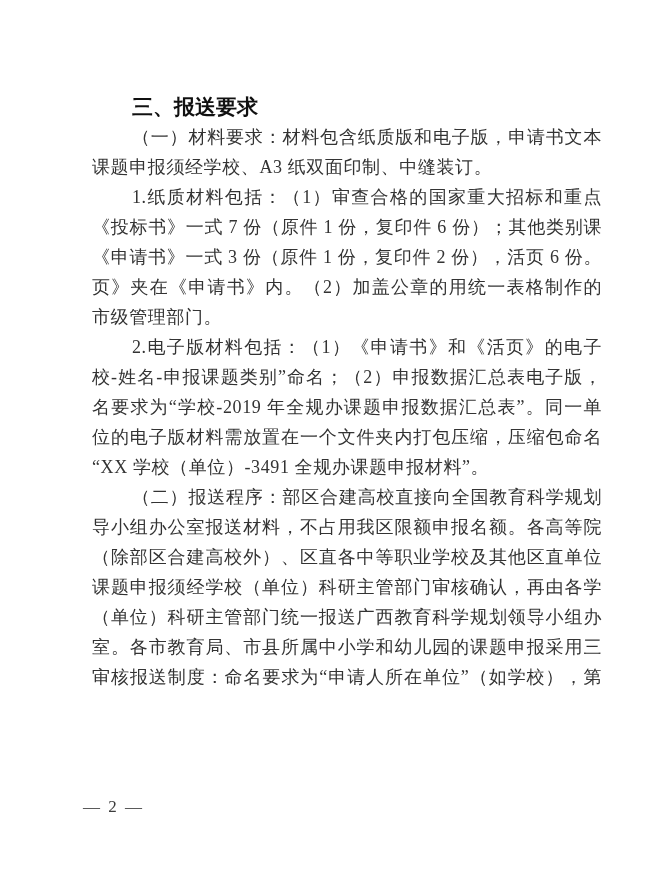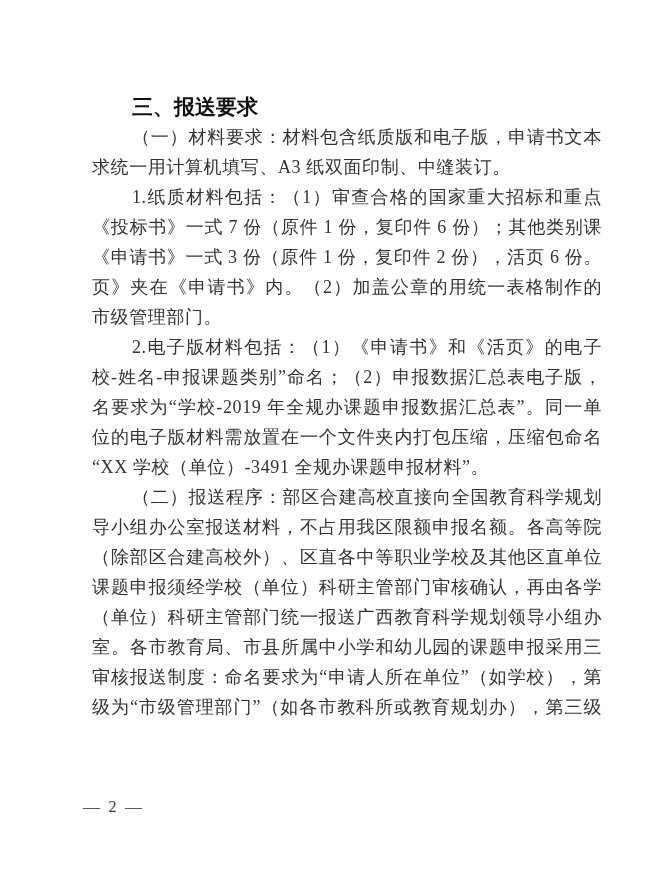--- a/index.html
+++ b/index.html
@@ -66,21 +66,21 @@
 </head>
 <body>
 
 <div class="page">
   <div class="content">
 
     <div class="heading">三、报送要求</div>
 
     <div class="para">
       <div class="ln ind fill">（一）材料要求：材料包含纸质版和电子版，申请书文本要</div>
-      <div class="ln nofill">求统一用计算机填写、A3 纸双面印制、中缝装订。</div>
+      <div class="ln nofill">课题申报须经学校、A3 纸双面印制、中缝装订。</div>
     </div>
 
     <div class="para">
       <div class="ln ind fill">1.纸质材料包括：（1）审查合格的国家重大招标和重点课题</div>
       <div class="ln fill">《投标书》一式 7 份（原件 1 份，复印件 6 份）；其他类别课题</div>
       <div class="ln fill">《申请书》一式 3 份（原件 1 份，复印件 2 份），活页 6 份。《活</div>
       <div class="ln fill">页》夹在《申请书》内。（2）加盖公章的用统一表格制作的申报</div>
       <div class="ln nofill">市级管理部门。</div>
     </div>
 
@@ -93,19 +93,18 @@
     </div>
 
     <div class="para">
       <div class="ln ind fill">（二）报送程序：部区合建高校直接向全国教育科学规划领</div>
       <div class="ln fill">导小组办公室报送材料，不占用我区限额申报名额。各高等院校</div>
       <div class="ln fill">（除部区合建高校外）、区直各中等职业学校及其他区直单位的</div>
       <div class="ln fill">课题申报须经学校（单位）科研主管部门审核确认，再由各学校</div>
       <div class="ln fill">（单位）科研主管部门统一报送广西教育科学规划领导小组办公</div>
       <div class="ln fill">室。各市教育局、市县所属中小学和幼儿园的课题申报采用三级</div>
       <div class="ln fill">审核报送制度：命名要求为“申请人所在单位”（如学校），第二</div>
-      <div class="ln fill">级为“市级管理部门”（如各市教科所或教育规划办），第三级</div>
     </div>
 
   </div>
 
   <div class="footer">— 2 —</div>
 </div>
 
 </body></html>

